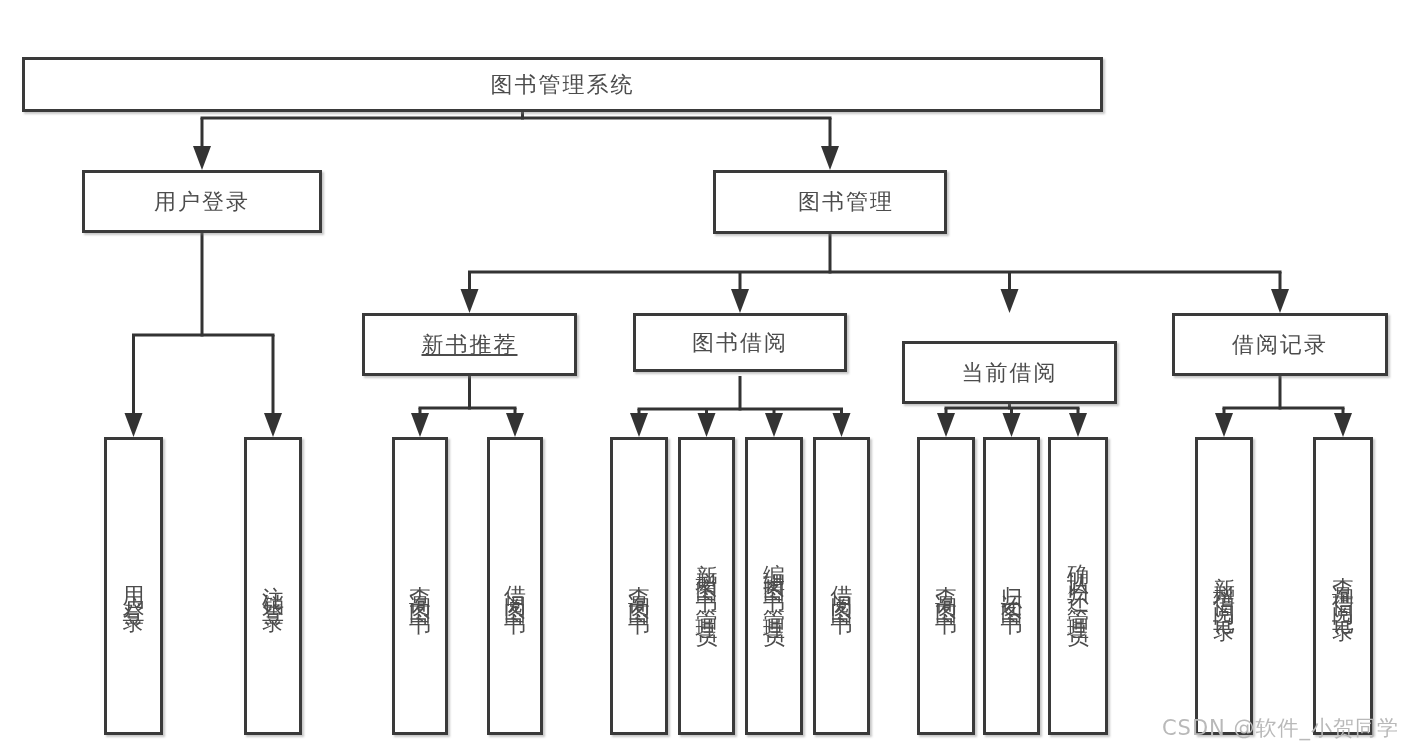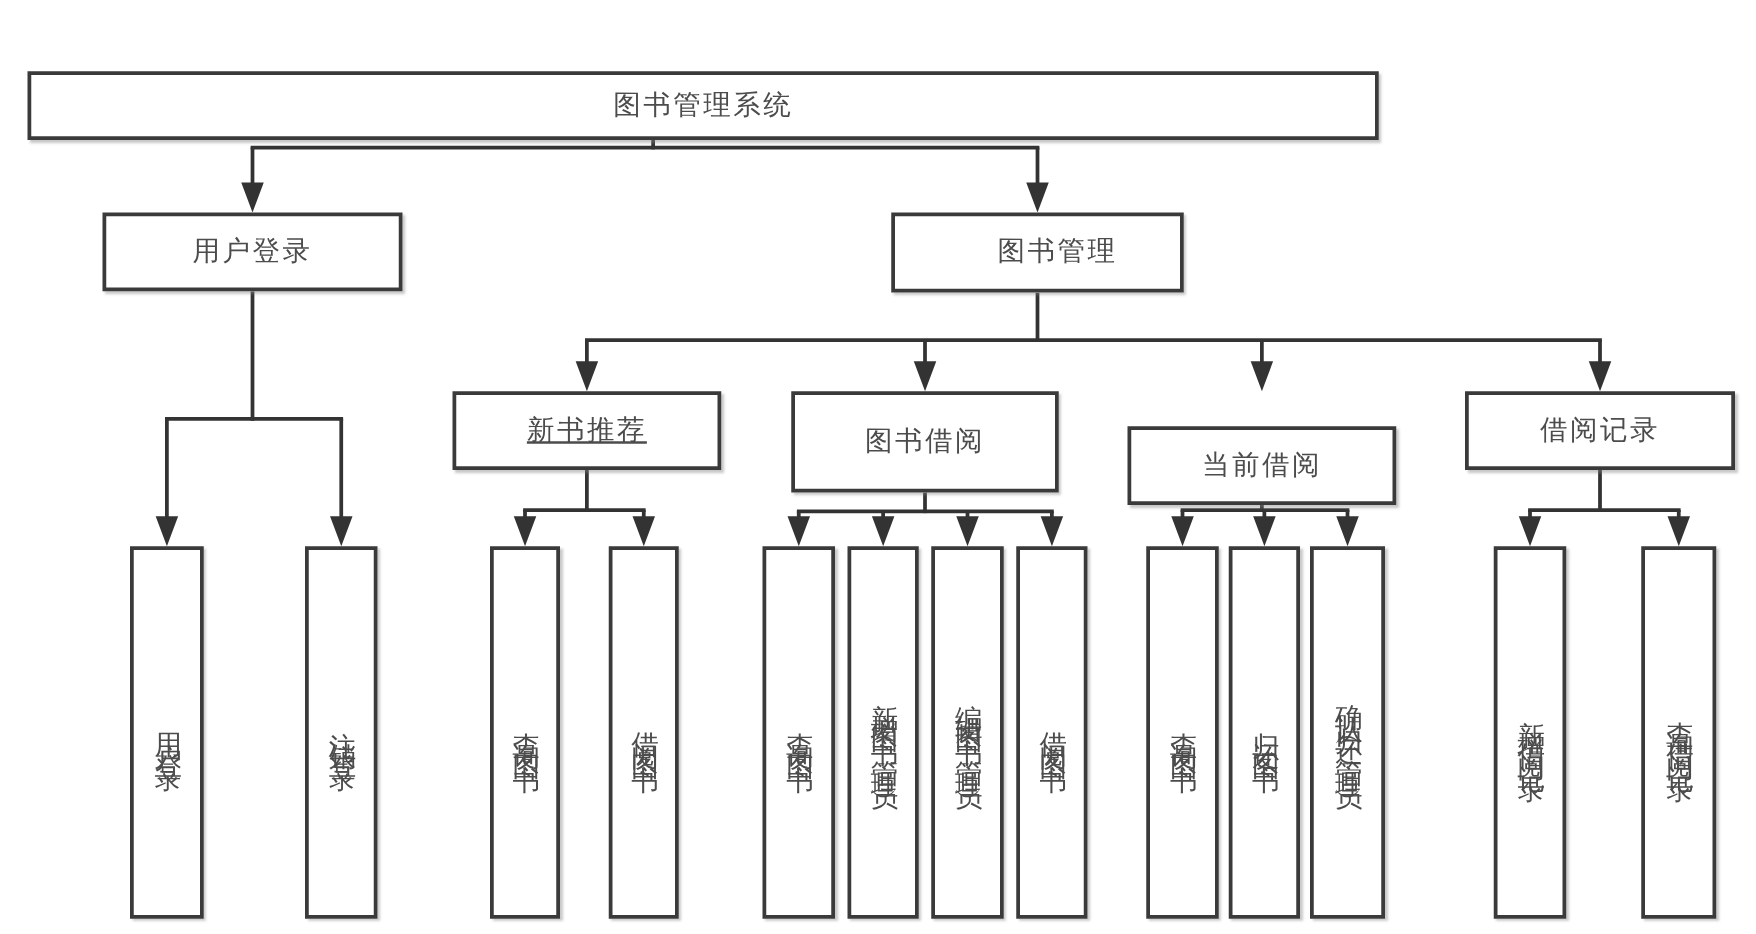--- a/index.html
+++ b/index.html
@@ -128,21 +128,21 @@
       </div>
       <div class="node vertical" style="left: 104px; top: 437px; width: 59px; height: 298px;">
         <span class="node-label">用户登录</span>
       </div>
       <div class="node vertical" style="left: 244px; top: 437px; width: 58px; height: 298px;">
         <span class="node-label">注销登录</span>
       </div>
       <div class="node" style="left: 362px; top: 313px; width: 215px; height: 63px; text-decoration: underline;">
         <span class="node-label">新书推荐</span>
       </div>
-      <div class="node" style="left: 633px; top: 313px; width: 214px; height: 81px;">
+      <div class="node" style="left: 633px; top: 313px; width: 214px; height: 59px;">
         <span class="node-label">图书借阅</span>
       </div>
       <div class="node" style="left: 902px; top: 313px; width: 215px; height: 63px; margin-top: 28px;">
         <span class="node-label">当前借阅</span>
       </div>
       <div class="node" style="left: 1172px; top: 313px; width: 216px; height: 63px;">
         <span class="node-label">借阅记录</span>
       </div>
       <div class="node vertical" style="left: 392px; top: 437px; width: 56px; height: 298px;">
         <span class="node-label">查询图书</span>
@@ -171,13 +171,14 @@
       <div class="node vertical" style="left: 1048px; top: 437px; width: 60px; height: 298px;">
         <span class="node-label">确认归还（管理员）</span>
       </div>
       <div class="node vertical" style="left: 1195px; top: 437px; width: 58px; height: 298px;">
         <span class="node-label">新增借阅记录</span>
       </div>
       <div class="node vertical" style="left: 1313px; top: 437px; width: 60px; height: 298px;">
         <span class="node-label">查询借阅记录</span>
       </div>
     </div>
+  <div class="watermark">CSDN @软件_小贺同学</div>
 </div>
 
 </body></html>

